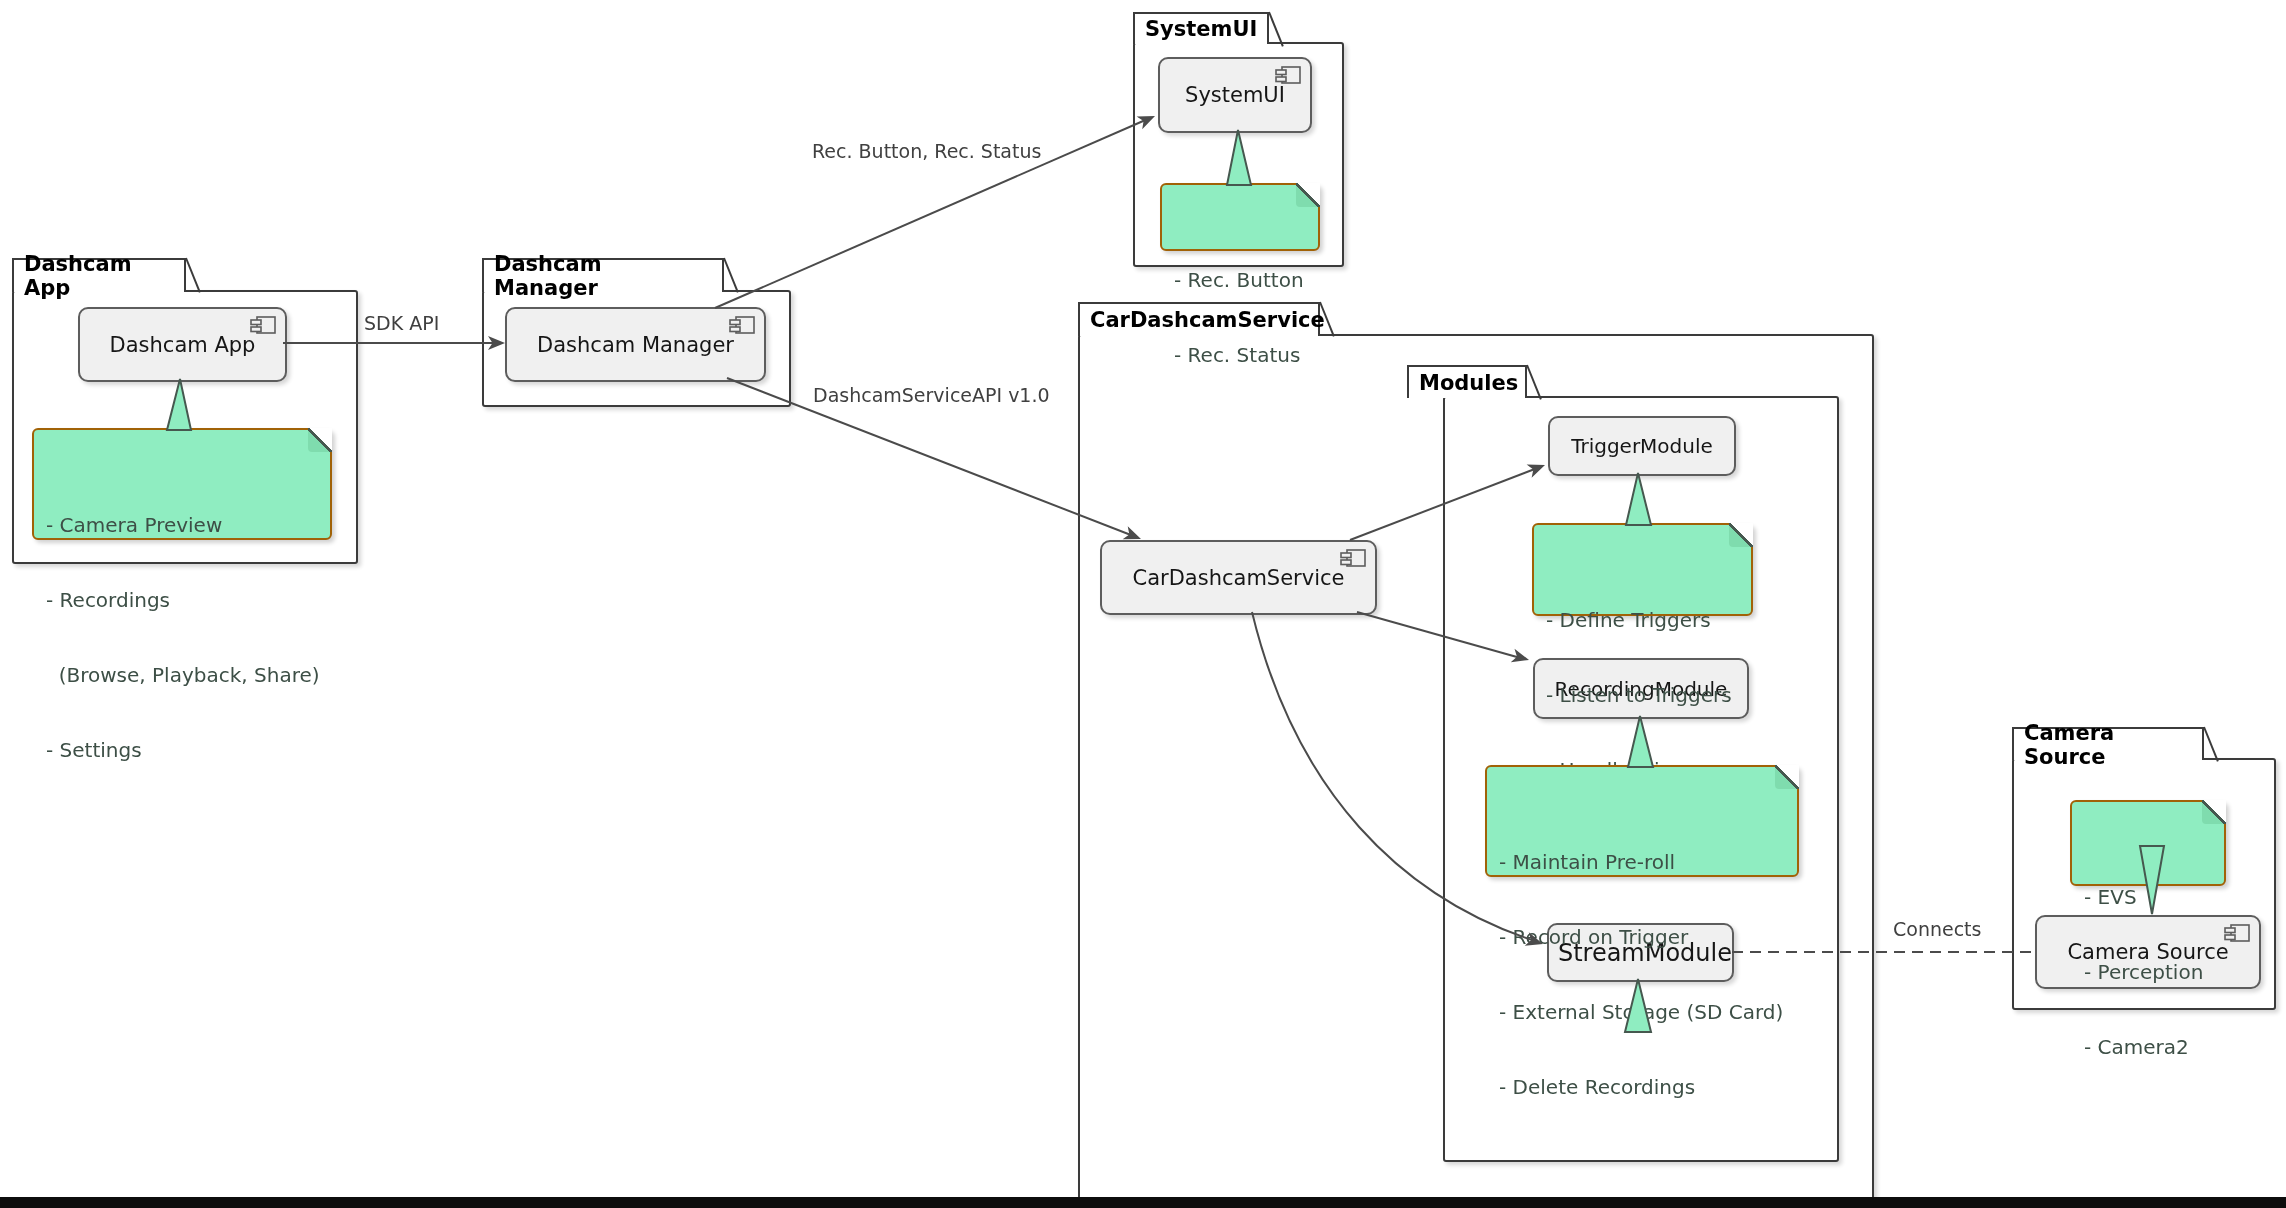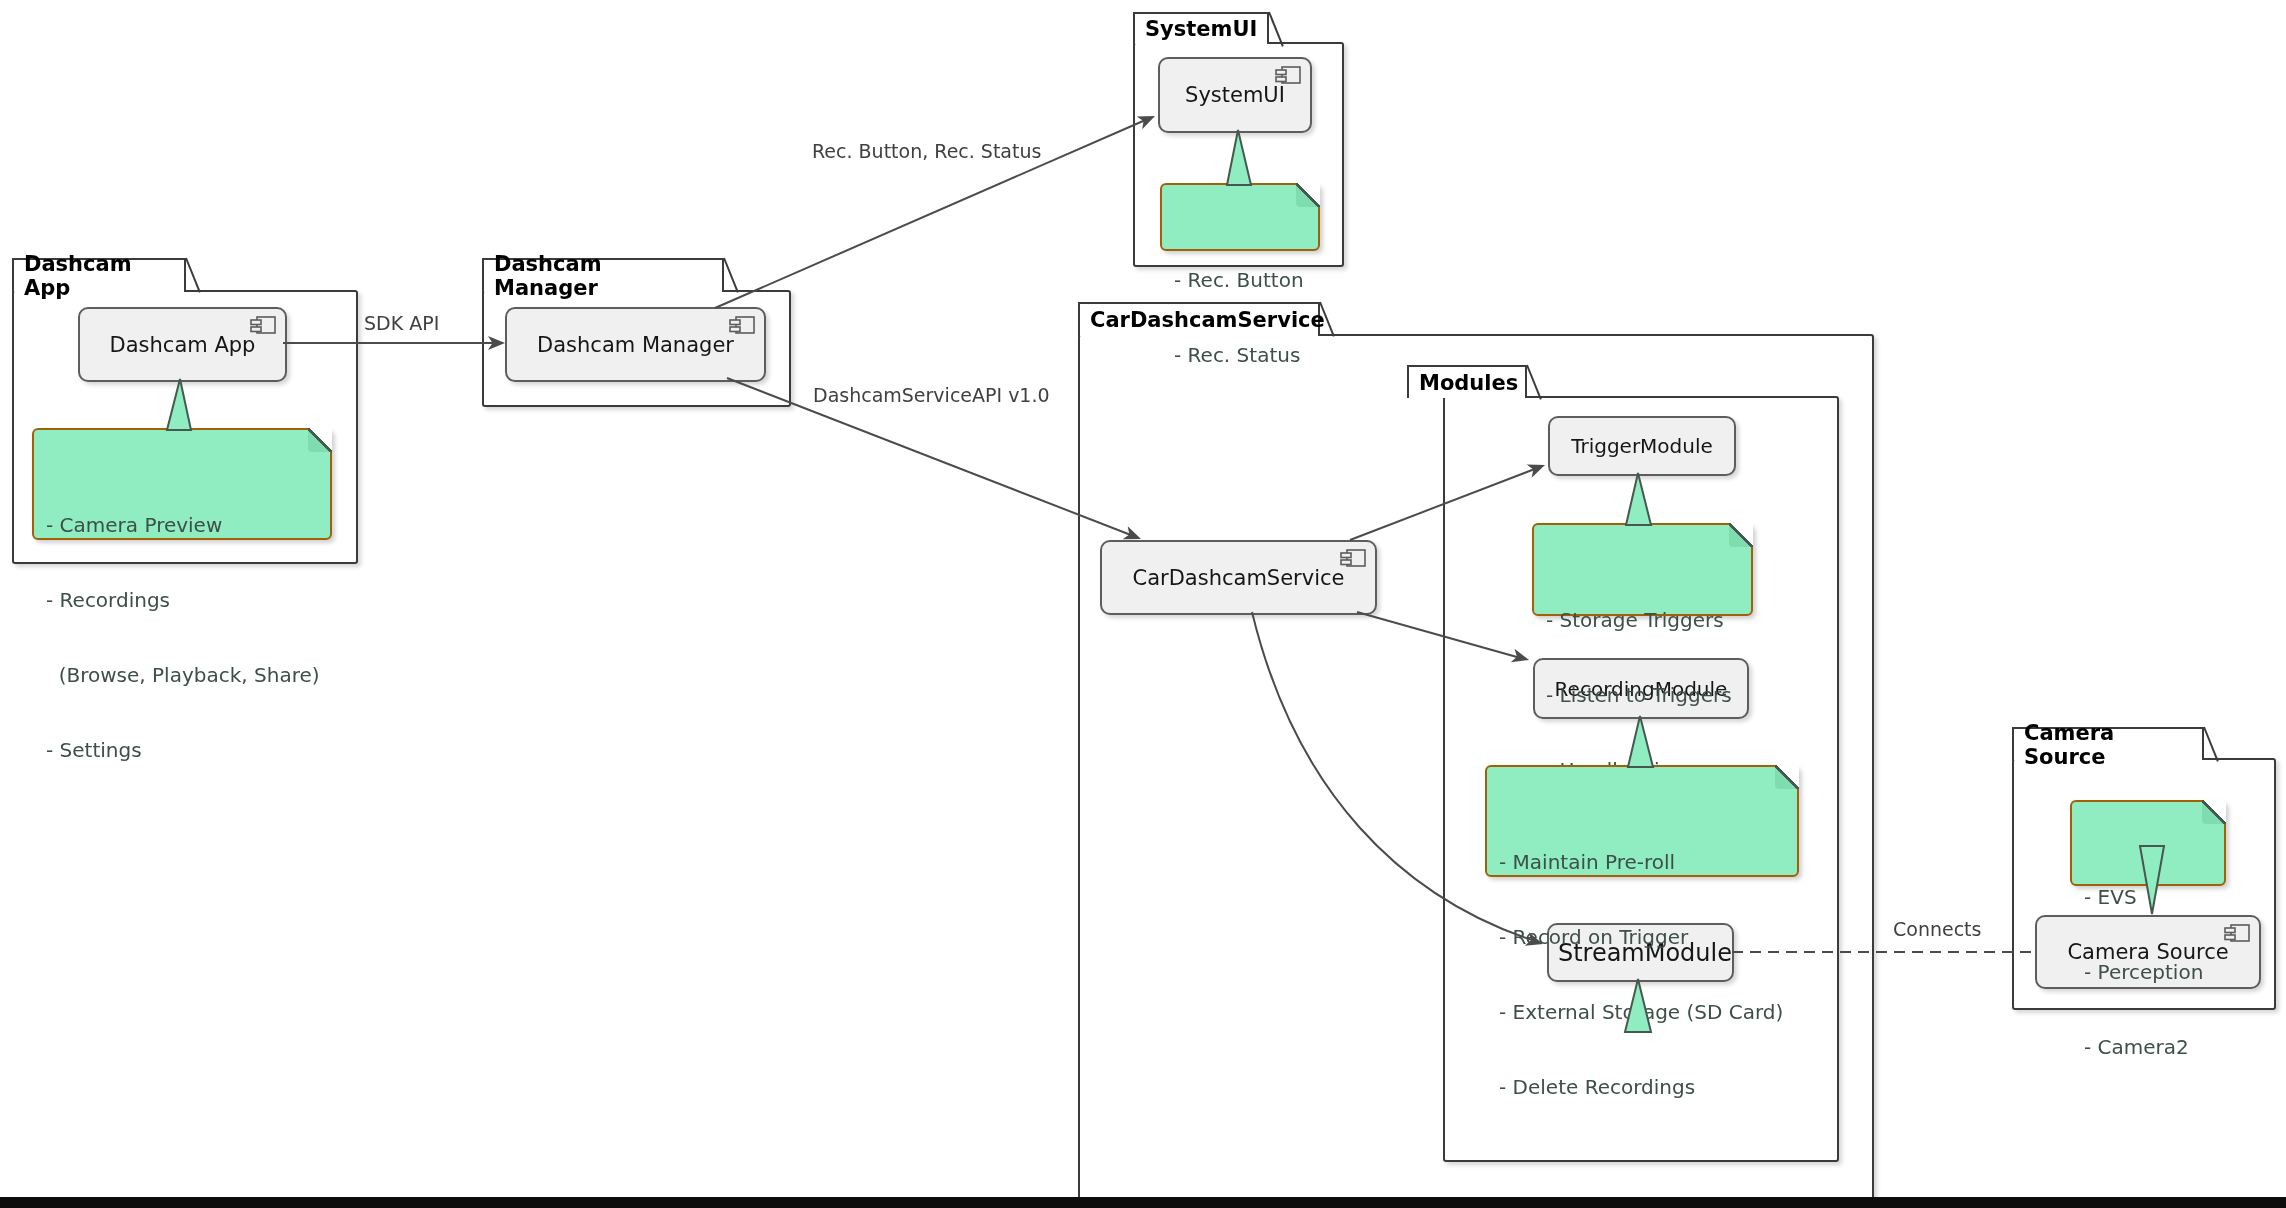--- a/index.html
+++ b/index.html
@@ -159,21 +159,21 @@
   </div>
 
   <div class="note" style="left:1160px; top:183px; width:132px; height:50px;">
     <div class="fold"></div>
     <div>- Rec. Button</div>
     <div>- Rec. Status</div>
   </div>
 
   <div class="note" style="left:1532px; top:523px; width:193px; height:75px;">
     <div class="fold"></div>
-    <div>- Storage Triggers</div>
+    <div>- Define Triggers</div>
     <div>- Listen to Triggers</div>
     <div>- Handle Triggers</div>
   </div>
 
   <div class="note" style="left:1485px; top:765px; width:286px; height:94px;">
     <div class="fold"></div>
     <div>- Maintain Pre-roll</div>
     <div>- Record on Trigger</div>
     <div>- External Storage (SD Card)</div>
     <div>- Delete Recordings</div>

